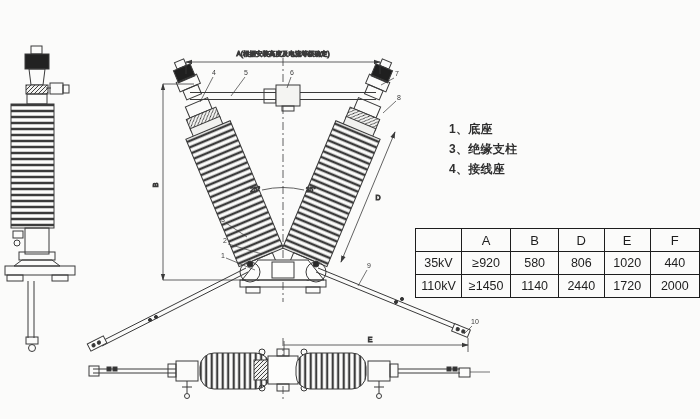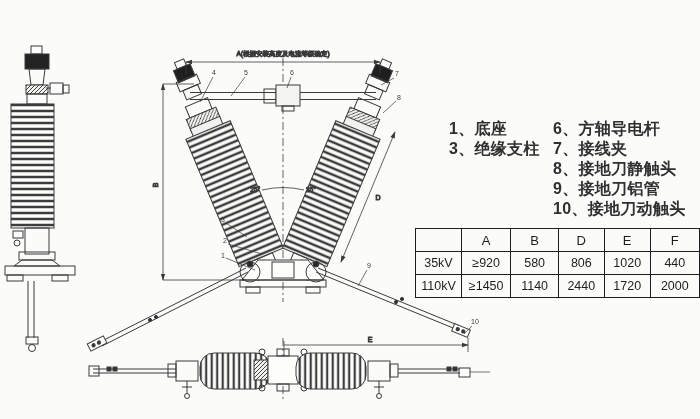--- a/index.html
+++ b/index.html
@@ -6,22 +6,22 @@
   body{
     width:700px;height:419px;position:relative;overflow:hidden;
     background:#fbfbfa;
     font-family:"Liberation Sans", sans-serif;
     color:#2a2a2a;
   }
   .stage{position:absolute;inset:0;}
   svg text{font-family:"Liberation Sans", sans-serif;fill:#3a3a3a;}
   .legend{
     position:absolute;left:449px;top:119px;width:230px;
-    display:flex;gap:16px;
-    font-size:16px;font-weight:700;color:#2f2f2f;letter-spacing:.3px;
+    display:flex;gap:10px;
+    font-size:12px;font-weight:700;color:#2f2f2f;letter-spacing:.3px;
   }
   .legend .col{display:flex;flex-direction:column;}
   .legend .col1{width:88px;}
   .legend .item{height:20px;line-height:20px;white-space:nowrap;}
   .spec-table{
     position:absolute;left:415px;top:228px;
     border-collapse:collapse;table-layout:fixed;
     font-size:12.5px;color:#1e1e1e;background:#fbfbfa;
   }
   .spec-table td,.spec-table th{
@@ -252,27 +252,21 @@
     </g>
     <text x="370" y="342" font-size="7" text-anchor="middle">E</text>
   </g>
 </svg>
 </div>
 
 <div class="legend">
   <div class="col col1">
     <div class="item">1、底座</div>
     <div class="item">3、绝缘支柱</div>
-  </div>
-  <div class="col">
-    <div class="item">6、方轴导电杆</div>
-    <div class="item">7、接线夹</div>
-    <div class="item">8、接地刀静触头</div>
-    <div class="item">9、接地刀铝管</div>
-    <div class="item">10、接地刀动触头</div>
+    <div class="item">4、接线座</div>
   </div>
 </div>
 
 <table class="spec-table">
   <tbody>
       <tr>
     <th class="c0"></th>
     <th class="c1">A</th>
     <th class="c2">B</th>
     <th class="c3">D</th>

